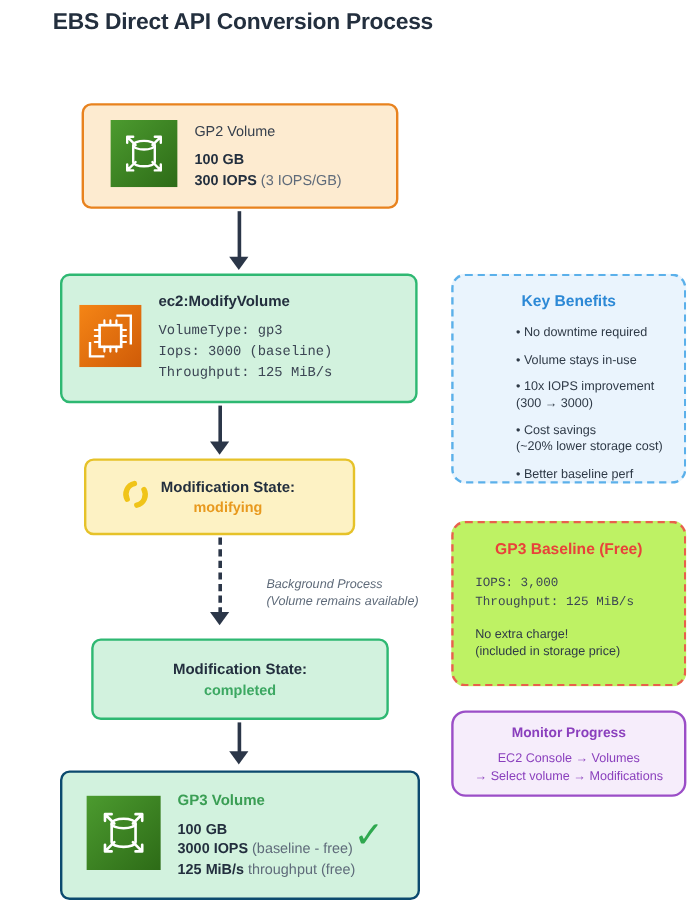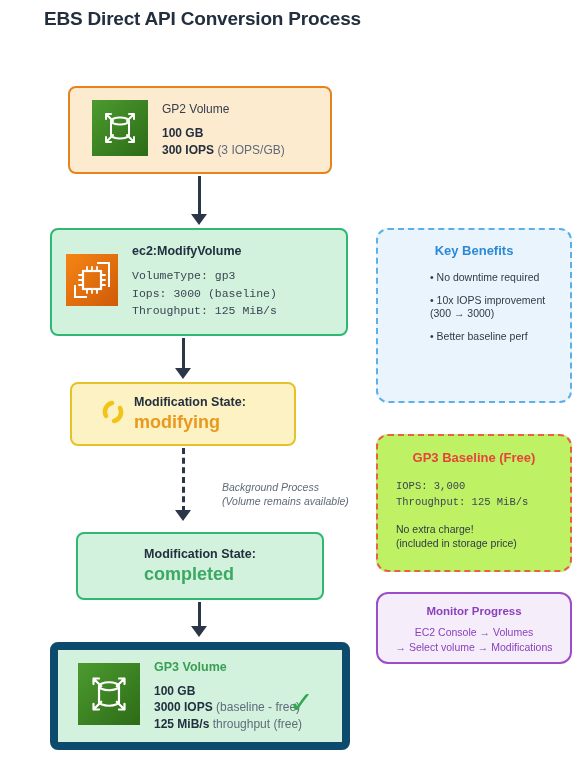--- a/index.html
+++ b/index.html
@@ -41,21 +41,21 @@
     left: 70px; top: 382px; width: 226px; height: 64px;
     background: #fdf2c4; border: 2px solid #e6c229;
   }
   .node-completed {
     left: 76px; top: 532px; width: 248px; height: 68px;
     background: #d2f2de; border: 2px solid #2eb872;
     justify-content: center;
   }
   .node-gp3 {
     left: 50px; top: 642px; width: 300px; height: 108px;
-    background: #d2f2de; border: 8px solid #0c4a6e;
+    background: #d2f2de; border: 2px solid #0c4a6e;
   }
 
   
   .svc-icon { flex: 0 0 auto; }
   .icon-ebs-gp2 { margin-left: 22px; }
   .icon-ec2 { margin-left: 14px; }
   .icon-ebs-gp3 { margin-left: 20px; }
 
   .node-body { margin-left: 14px; }
   .node-title {
@@ -70,21 +70,21 @@
   .node-line .muted { color: #5f6b7a; font-weight: normal; }
 
   .mono {
     font-family: "Liberation Mono", "DejaVu Sans Mono", monospace;
     font-size: 11.5px; color: #3c4654; line-height: 1.52;
   }
 
   
   .state-text { margin-left: 0; }
   .state-label { font-size: 12.5px; font-weight: bold; color: #232f3e; }
-  .state-value { font-size: 18px; font-weight: bold; margin-top: 3px; }
+  .state-value { font-size: 12px; font-weight: bold; margin-top: 3px; text-align: center; }
   .state-value.modifying { color: #e8991e; }
   .state-value.completed { color: #3ca862; }
   .spinner-wrap { margin-left: 26px; margin-right: 6px; }
 
   .check {
     position: absolute; right: 28px; top: 38px;
     font-size: 30px; color: #2fa84f; line-height: 1;
   }
 
   
@@ -300,22 +300,25 @@
         <span class="muted">throughput (free)</span>
       </div>
     </div>
     <span class="check">✓</span>
   </div>
 
   <div class="panel panel-benefits">
     <div class="panel-title">Key Benefits</div>
     <div class="bullets">
       <div class="bullet" style="white-space:pre-line">• No downtime required</div>
+      <div class="bullet" style="white-space:pre-line">• Volume stays in-use</div>
       <div class="bullet" style="white-space:pre-line">• 10x IOPS improvement
 (300 → 3000)</div>
+      <div class="bullet" style="white-space:pre-line">• Cost savings
+(~20% lower storage cost)</div>
       <div class="bullet" style="white-space:pre-line">• Better baseline perf</div>
     </div>
   </div>
 
   <div class="panel panel-baseline">
     <div class="panel-title">GP3 Baseline (Free)</div>
     <div class="baseline-mono" style="white-space:pre-line">IOPS: 3,000
 Throughput: 125 MiB/s</div>
     <div class="baseline-note" style="white-space:pre-line">No extra charge!
 (included in storage price)</div>

